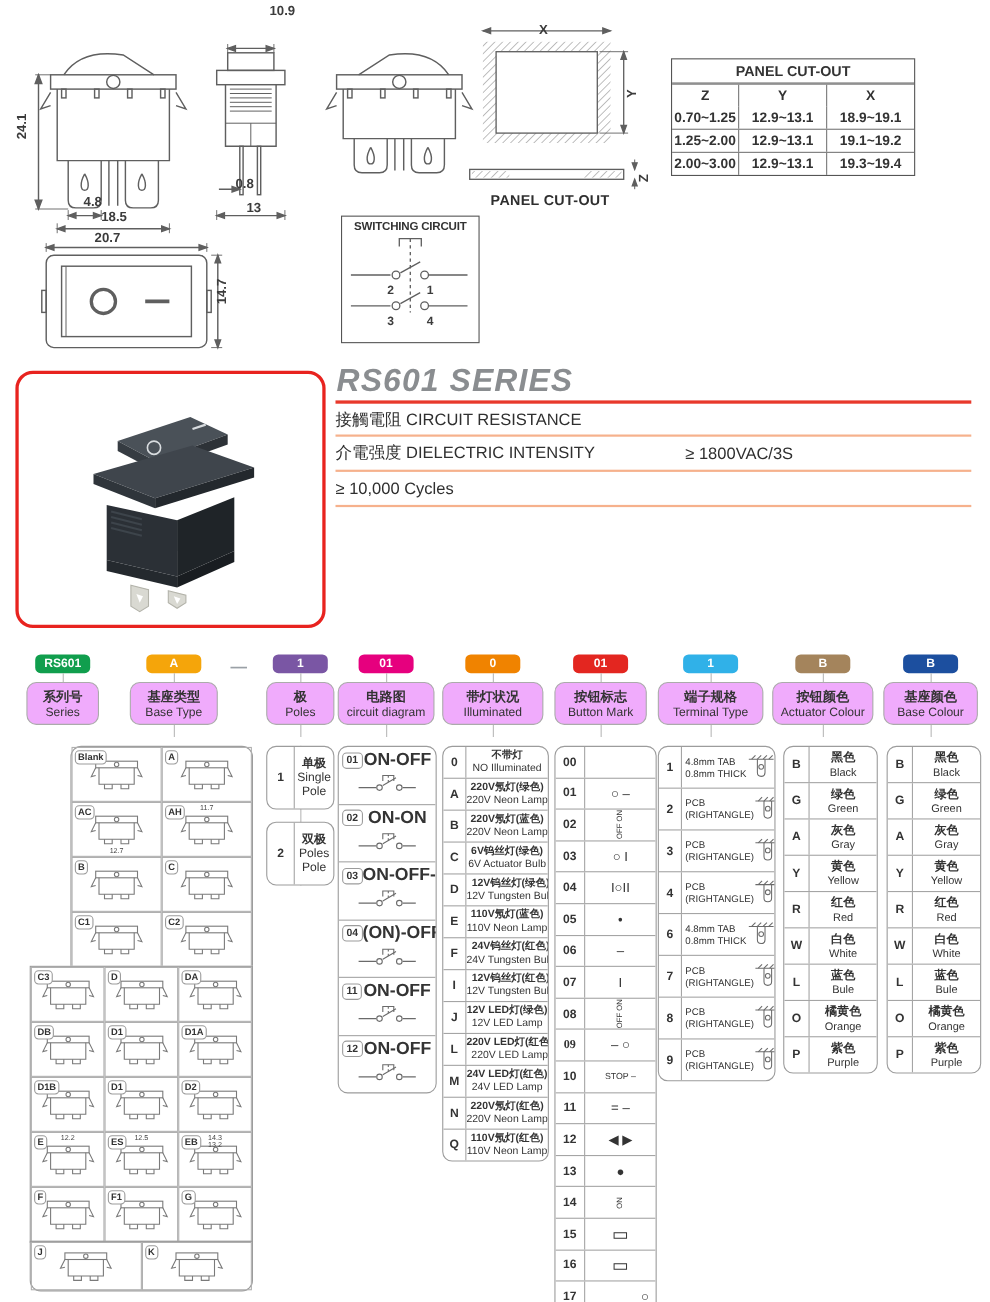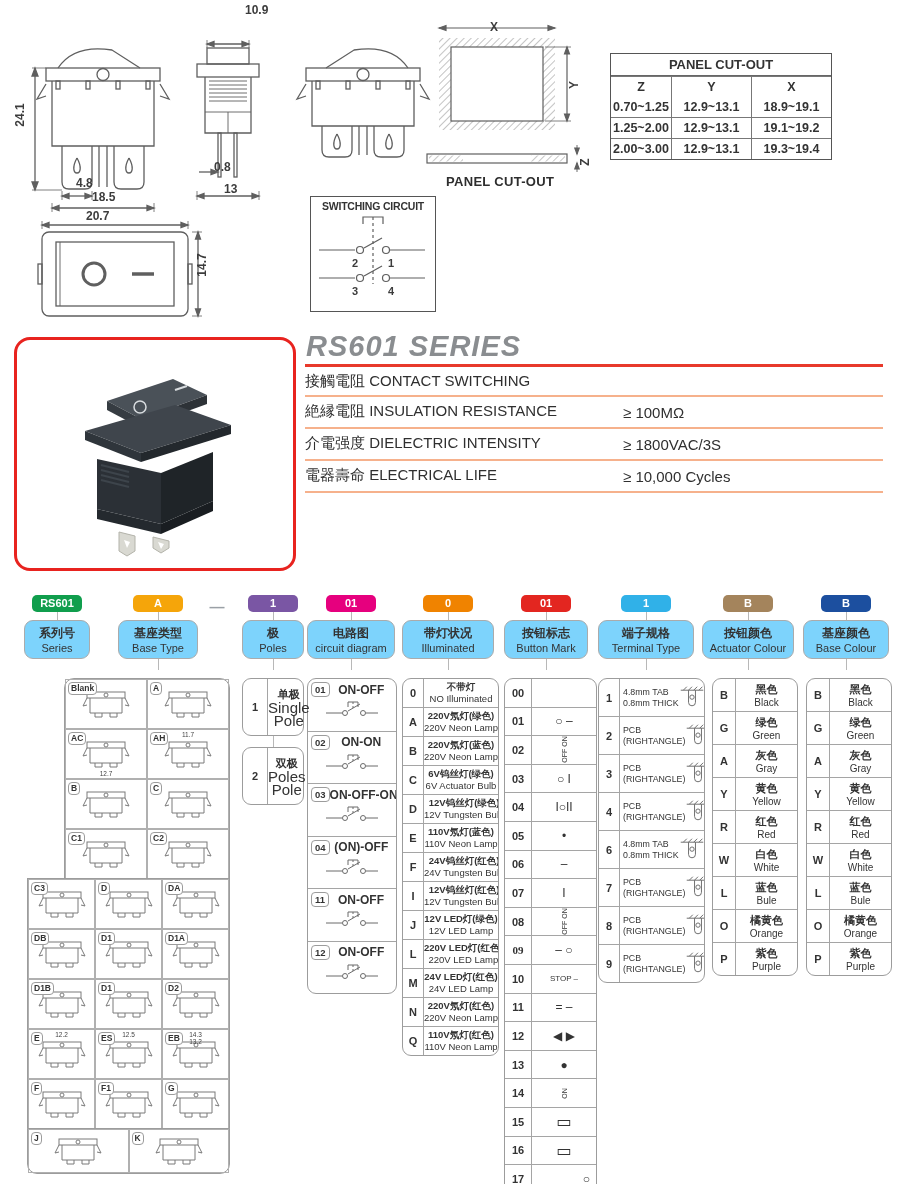--- a/index.html
+++ b/index.html
@@ -36,21 +36,21 @@
   .spec-label{flex:0 0 318px;font-size:15px;color:#2f2f2f;padding-top:2px;}
   .spec-label .zh{font-weight:normal;}
   .spec-value{flex:1;font-size:15px;color:#2f2f2f;white-space:pre-line;line-height:21px;padding-top:2px;}
 
   
   .oc-col{position:absolute;top:595px;display:flex;flex-direction:column;align-items:center;}
   .pill{min-width:34px;padding:1px 8px;border-radius:5px;color:#fff;font-size:11px;font-weight:bold;
         text-align:center;line-height:15px;}
   .vstub{width:0;border-left:1.5px solid #b8b8b8;height:8px;}
   .vstub2{width:0;border-left:1.5px solid #b8b8b8;height:11px;}
-  .gbox{border:1.5px solid #ababab;border-radius:9px;background:#7dd3fc;text-align:center;
+  .gbox{border:1.5px solid #ababab;border-radius:9px;background:#f0abfc;text-align:center;
         padding:4px 3px;width:100%;box-sizing:border-box;}
   .gbox .zh{font-size:12px;font-weight:bold;display:block;}
   .gbox .en{font-size:11px;display:block;}
   .dash-sep{position:absolute;left:204px;top:598px;width:26px;text-align:center;color:#9aa0a6;
             font-size:15px;font-weight:bold;}
 
   
   .tbl{position:absolute;border:1.5px solid #9c9c9c;border-radius:9px;background:#fff;overflow:hidden;}
   .trow{display:flex;align-items:center;border-top:1px solid #a5a5a5;}
   .trow:first-child{border-top:none;}
@@ -79,29 +79,29 @@
 
   
   .cl-row{height:32px;}
   .cl-zh{font-size:11px;font-weight:bold;line-height:14px;}
   .cl-en{font-size:10px;line-height:13px;}
 
   
   .cd-row{height:51.5px;flex-direction:column;align-items:stretch;display:flex;justify-content:flex-start;}
   .cd-top{display:flex;align-items:center;padding:3px 3px 0;}
   .cd-code{border:1px solid #9c9c9c;border-radius:4px;font-size:9.5px;font-weight:bold;padding:0 3px;line-height:13px;}
-  .cd-label{flex:1;text-align:center;font-size:12px;font-weight:bold;white-space:nowrap;}
+  .cd-label{flex:1;text-align:center;font-size:16px;font-weight:bold;white-space:nowrap;}
   .cd-icon{display:flex;justify-content:center;padding-top:1px;}
 
   
   .poles-wrap{position:absolute;left:242px;top:678px;width:62px;display:flex;flex-direction:column;gap:11px;}
   .poles-wrap::before{content:"";position:absolute;left:50%;top:0;bottom:0;border-left:1.5px solid #b8b8b8;}
   .pole-box{position:relative;z-index:1;display:flex;border:1.5px solid #9c9c9c;border-radius:9px;background:#fff;height:58px;box-sizing:border-box;}
   .pole-zh{font-size:11px;font-weight:bold;line-height:14px;}
-  .pole-en{font-size:15px;line-height:13px;text-align:center;}
+  .pole-en{font-size:11px;line-height:13px;text-align:center;}
 
   
   .bt-grid{position:absolute;display:grid;border:1.5px solid #9c9c9c;background:#fff;}
   .bt-top{left:64px;top:678px;width:164px;grid-template-columns:repeat(2,1fr);grid-auto-rows:50px;border-radius:10px 10px 0 0;}
   .bt-mid{left:27px;top:878px;width:201px;grid-template-columns:repeat(3,1fr);grid-auto-rows:50px;}
   .bt-low{left:27px;top:1128px;width:201px;grid-template-columns:repeat(2,1fr);grid-auto-rows:44px;border-radius:0 0 10px 10px;}
   .bt-cell{position:relative;border:0.5px solid #b0b0b0;display:flex;align-items:center;justify-content:center;}
   .bt-label{position:absolute;top:2px;left:2px;border:1px solid #9c9c9c;border-radius:4px;font-size:8.5px;
             font-weight:bold;padding:0 2px;line-height:11px;background:#fff;z-index:1;}
   .dim-top{position:absolute;top:1px;left:50%;transform:translateX(-50%);font-size:6.5px;color:#444;}
@@ -370,45 +370,34 @@
     </svg>
   </div>
 
   <div class="series-title">RS601 SERIES</div>
   <div class="redline"></div>
   <div class="specs">
 
     <div class="spec-row">
       <div class="spec-label">
         <span class="zh">接觸電阻</span>
-        <span class="en">CONTACT SWITCHING</span>
-      </div>
-    </div>
-
-    <div class="spec-row">
-      <div class="spec-label">
-        <span class="zh">絶縁電阻</span>
-        <span class="en">INSULATION RESISTANCE</span>
-      </div>
-      <div class="spec-value">≥ 100MΩ</div>
-    </div>
+        <span class="en">CIRCUIT RESISTANCE</span>
+      </div>
+    </div>
+
 
     <div class="spec-row">
       <div class="spec-label">
         <span class="zh">介電强度</span>
         <span class="en">DIELECTRIC INTENSITY</span>
       </div>
       <div class="spec-value">≥ 1800VAC/3S</div>
     </div>
 
     <div class="spec-row">
-      <div class="spec-label">
-        <span class="zh">電器壽命</span>
-        <span class="en">ELECTRICAL LIFE</span>
-      </div>
       <div class="spec-value">≥ 10,000 Cycles</div>
     </div>
   </div>
 
   <div class="oc-col" style="left:24px;width:66px;">
     <div class="pill" style="background-color: rgb(16, 158, 77);">RS601</div>
     <div class="vstub"></div>
     <div class="gbox">
       <span class="zh">系列号</span>
       <span class="en">Series</span>

